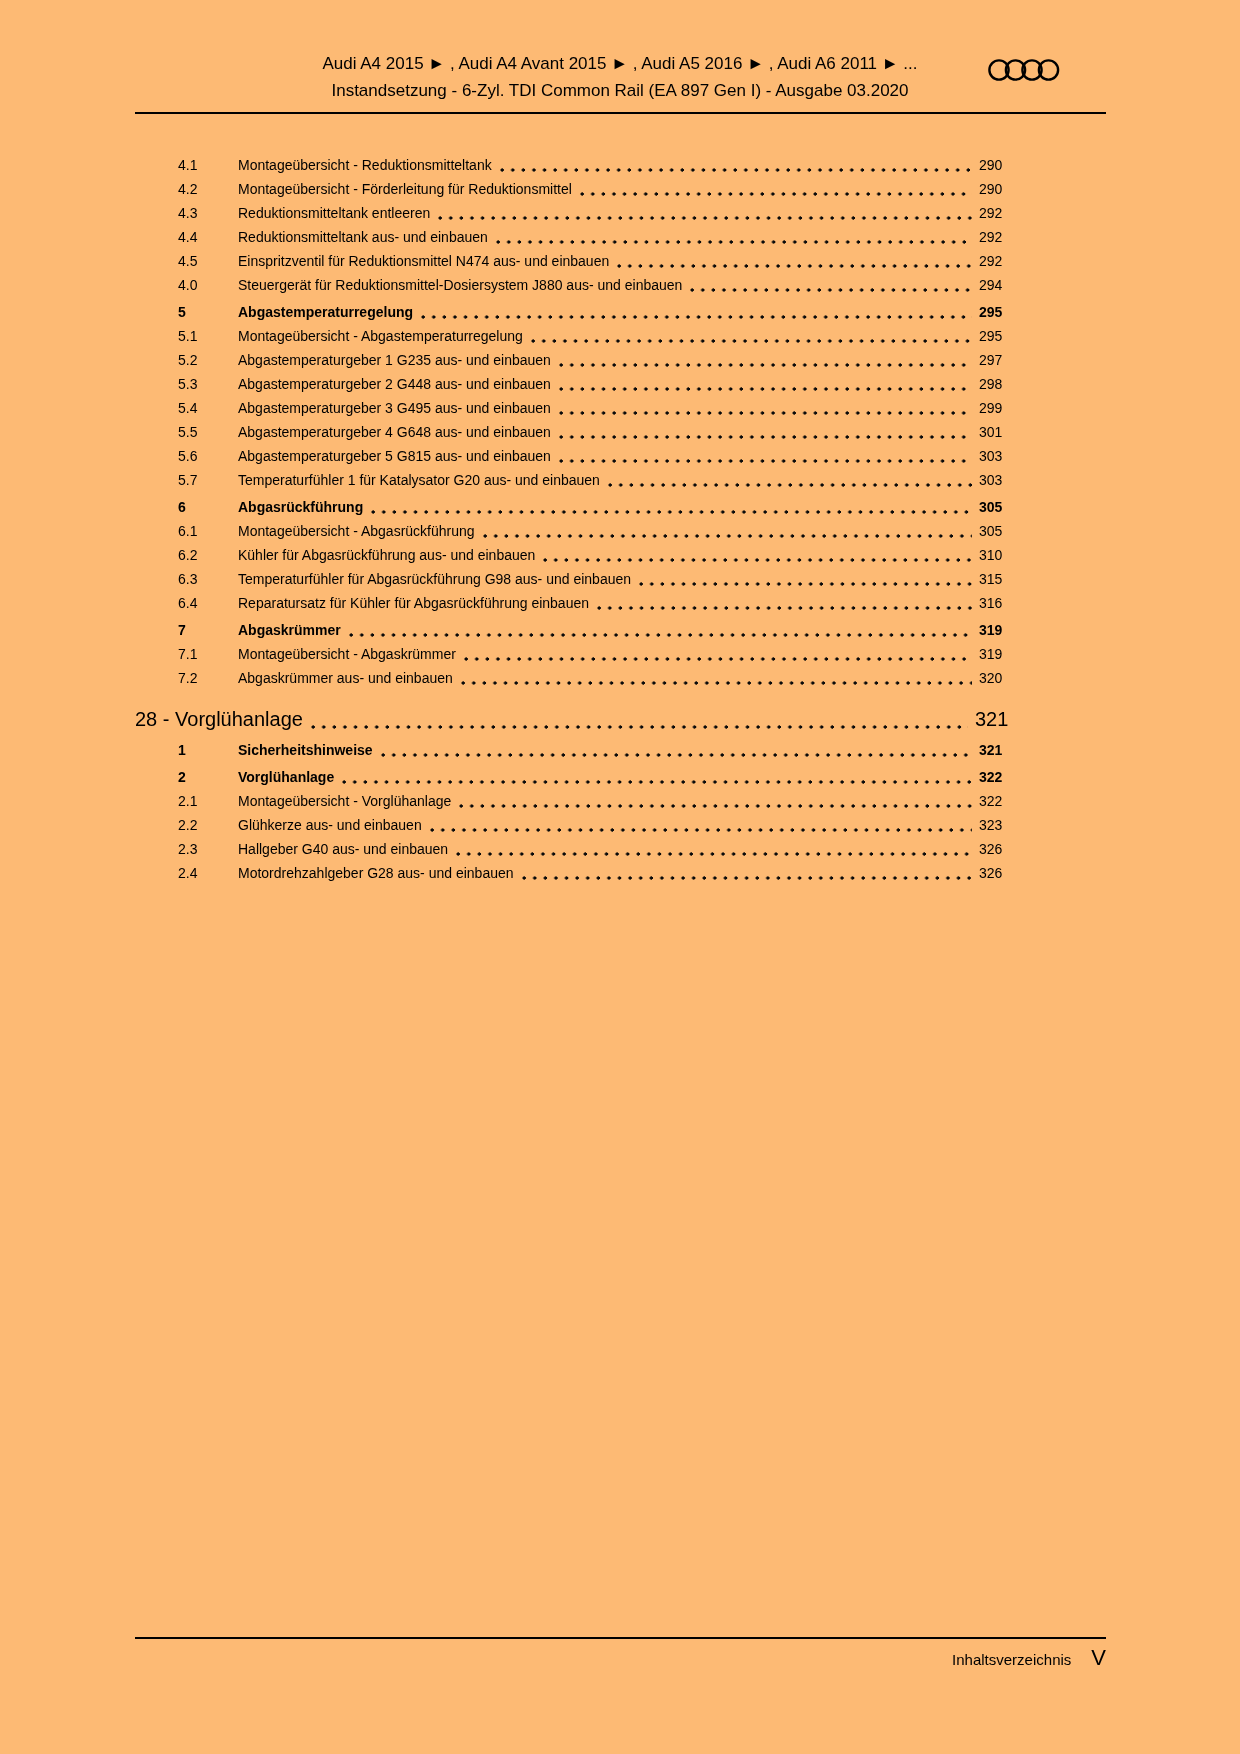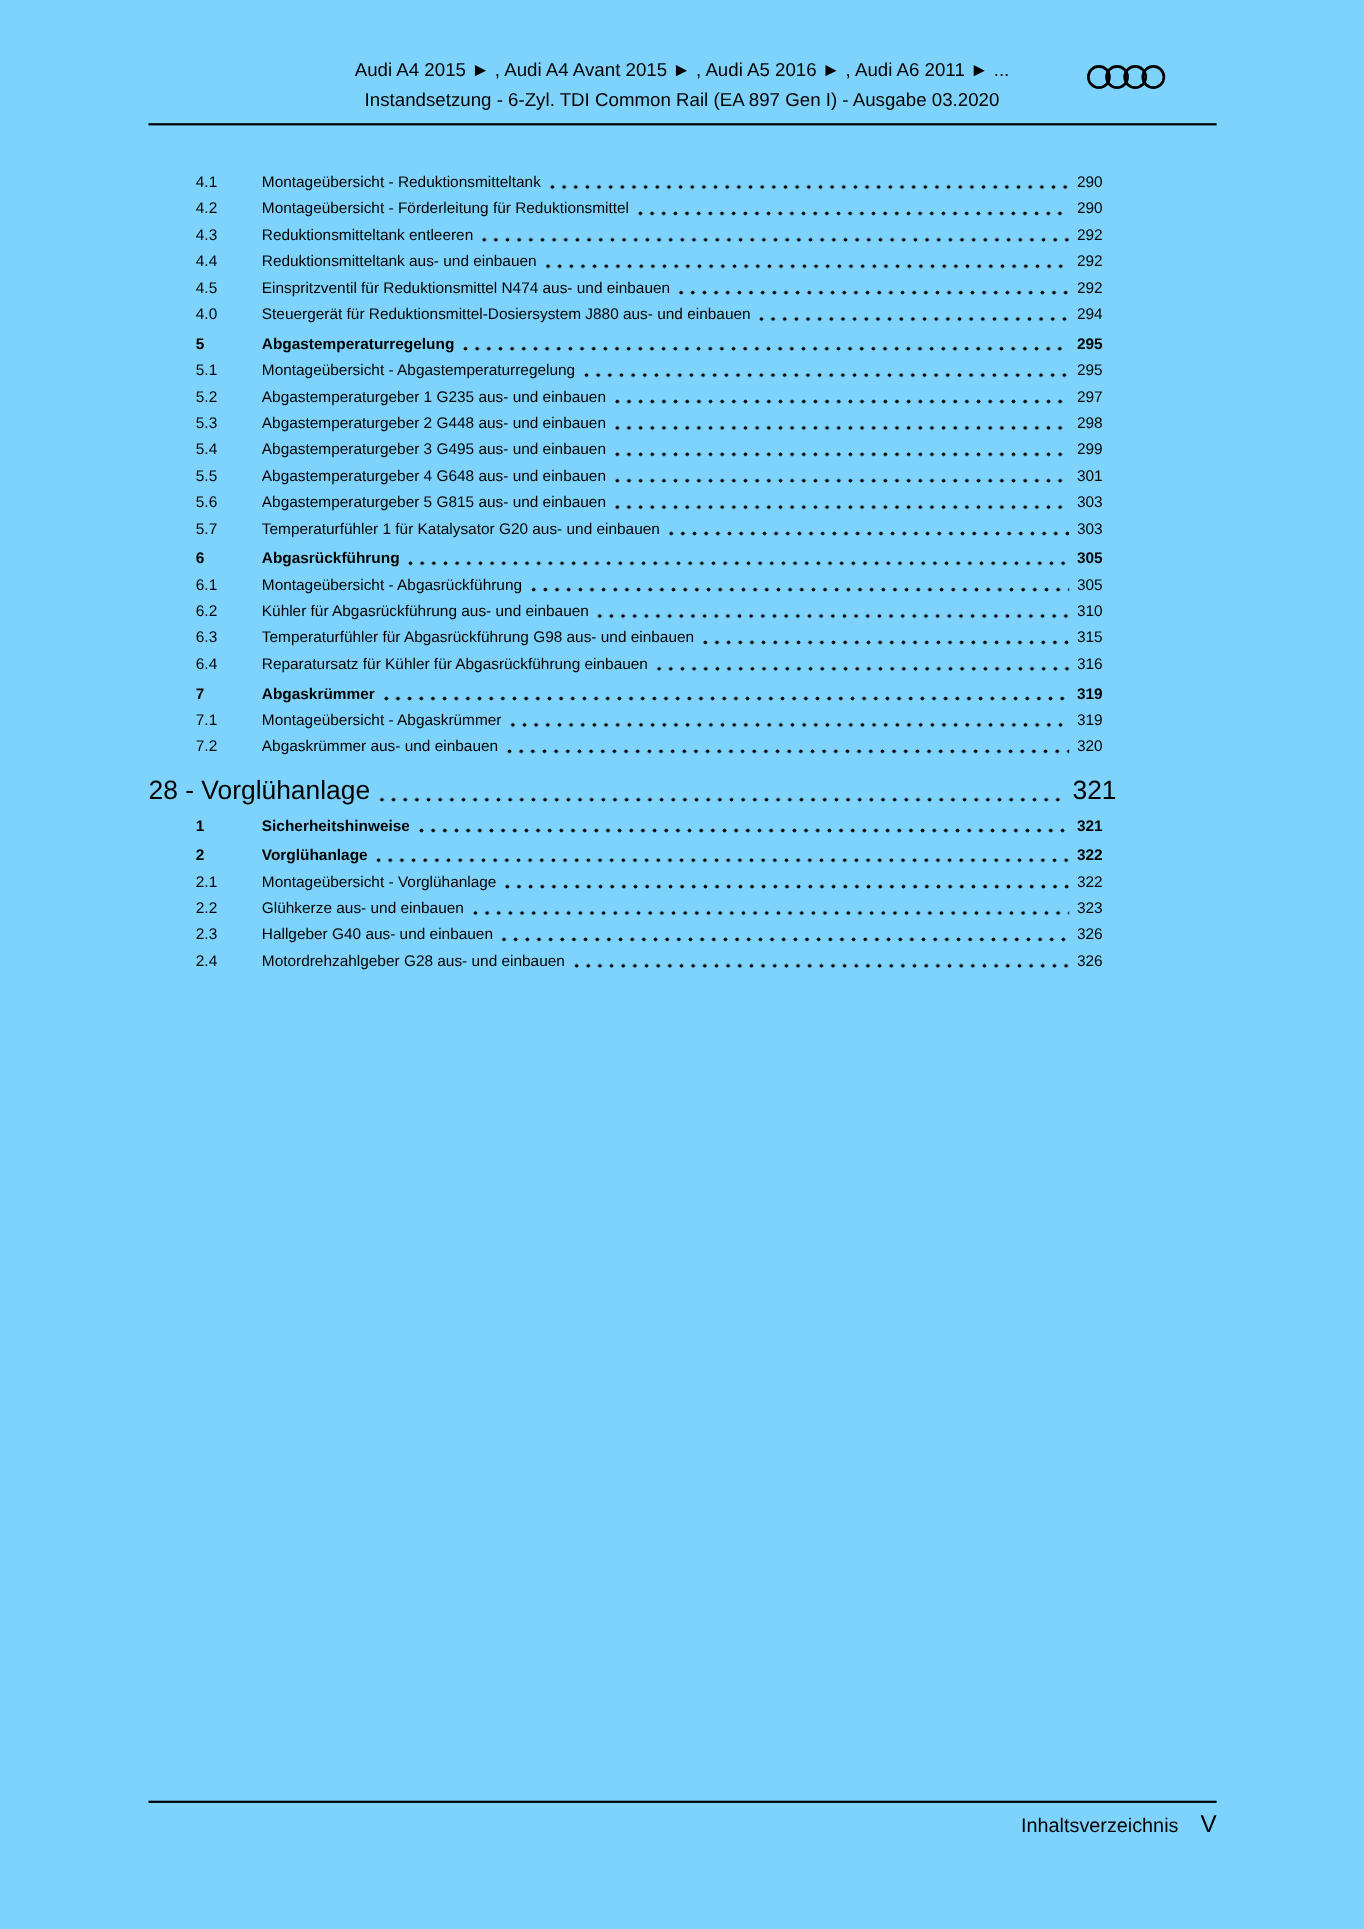--- a/index.html
+++ b/index.html
@@ -1,20 +1,20 @@
 <!DOCTYPE html>
 <html><head>
 <meta charset="utf-8">
 <style>
   html, body { margin: 0; padding: 0; background: #ffffff; }
   .page {
     position: relative;
     width: 1240px;
     height: 1754px;
-    background: #7dd3fc;
+    background: #fdba74;
     color: #000;
     font-family: "Liberation Sans", sans-serif;
     overflow: hidden;
   }
 
   
   .header {
     position: absolute;
     top: 50px;
     left: 135px;
@@ -76,40 +76,40 @@
   .toc-page {
     flex: 0 0 48px;
     width: 48px;
     text-align: left;
   }
   .toc-row.section {
     font-weight: bold;
     margin-top: 3px;
   }
   .toc-row.chapter {
-    font-size: 24px;
+    font-size: 20px;
     height: 32px;
     line-height: 32px;
     padding-left: 0;
     margin-top: 13px;
     margin-bottom: 3px;
   }
   .toc-row.chapter .toc-leader { background-position: left bottom 6px; }
   .toc-row.chapter .toc-page { flex-basis: 52px; width: 52px; }
 
   
   .footer-rule { top: 1637px; }
   .footer-text {
     position: absolute;
     top: 1645px;
     right: 134px;
     display: flex;
     align-items: baseline;
   }
-  .footer-label { font-size: 18px; }
+  .footer-label { font-size: 15px; }
   .footer-page  { font-size: 22px; margin-left: 20px; }
 </style>
 </head>
 <body>
 
 <div class="page">
 
   <div class="header">
     <div>Audi A4 2015 ► , Audi A4 Avant 2015 ► , Audi A5 2016 ► , Audi A6 2011 ► ...</div>
     <div>Instandsetzung - 6-Zyl. TDI Common Rail (EA 897 Gen I) - Ausgabe 03.2020</div>

